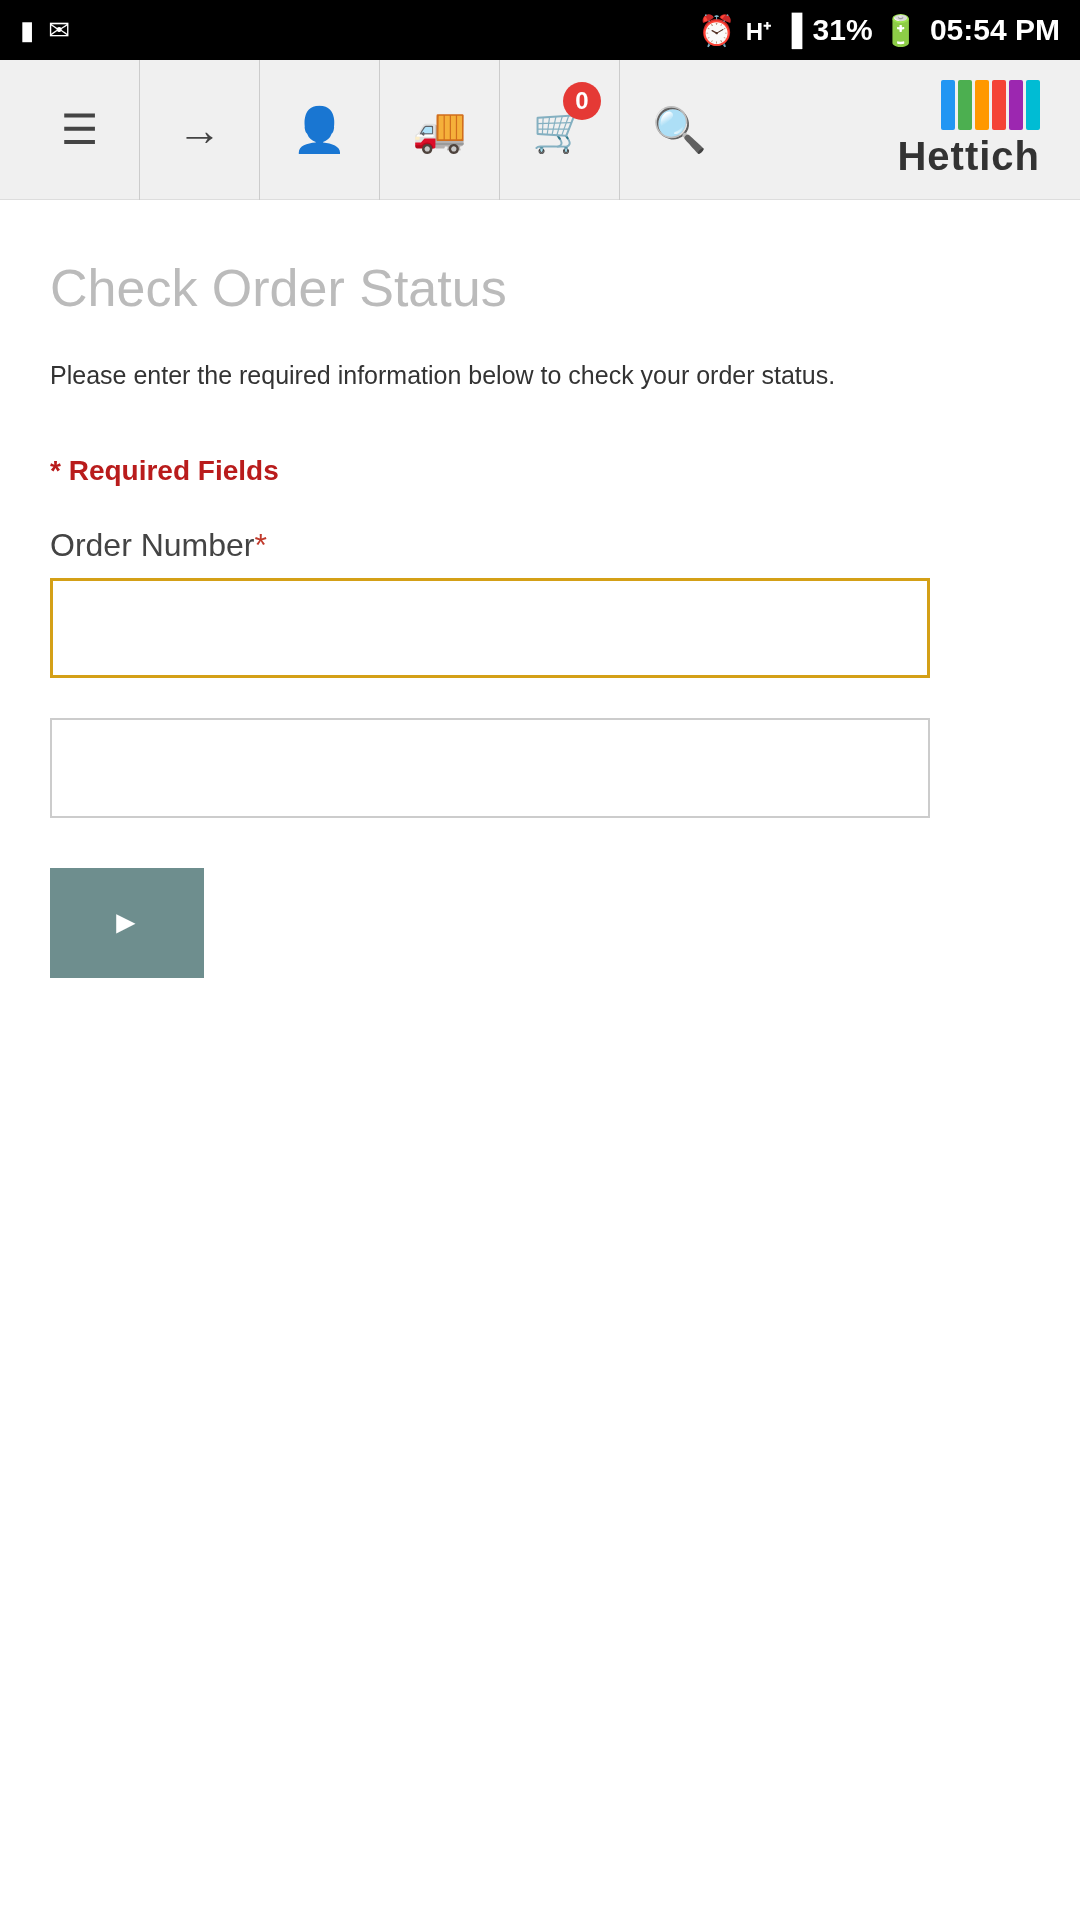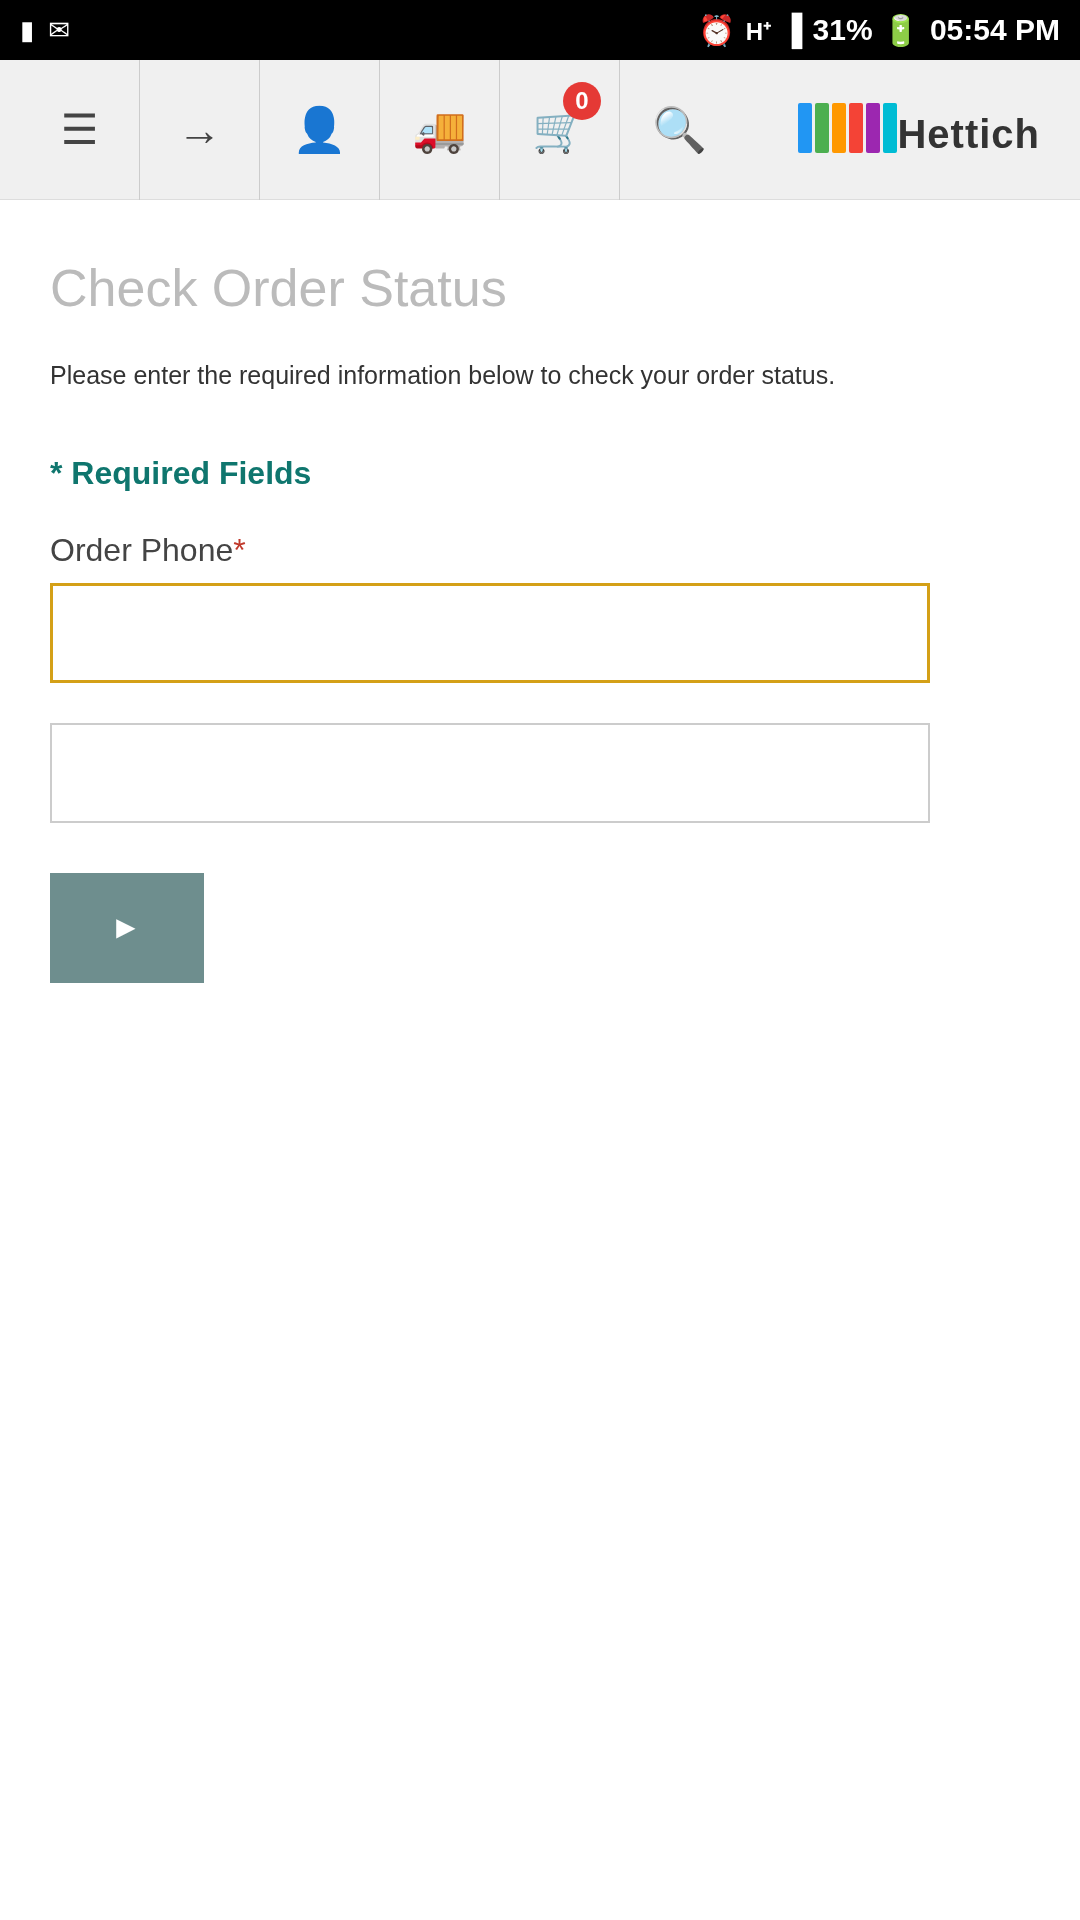--- a/index.html
+++ b/index.html
@@ -93,21 +93,21 @@
       font-weight: bold;
     }
     .navbar-logo {
       display: flex;
       align-items: center;
       justify-content: center;
       padding-right: 20px;
     }
     .hettich-logo {
       display: flex;
-      flex-direction: row;
+      flex-direction: column;
       align-items: flex-end;
     }
     .hettich-stripes {
       display: flex;
       gap: 3px;
       margin-bottom: 4px;
     }
     .stripe {
       width: 14px;
       height: 50px;
@@ -135,22 +135,22 @@
     }
 
     .page-description {
       font-size: 25px;
       color: #333;
       line-height: 1.5;
       margin-bottom: 60px;
     }
 
     .required-note {
-      font-size: 32px;
-      color: #0f766e;
+      font-size: 28px;
+      color: #b91c1c;
       font-weight: bold;
       margin-bottom: 40px;
     }
 
     .form-group {
       margin-bottom: 40px;
     }
 
     .form-label {
       font-size: 32px;
@@ -263,21 +263,21 @@
 <main class="main-content">
 
   <h1 class="page-title">Check Order Status</h1>
 
   <p class="page-description">Please enter the required information below to check your order status.</p>
 
   <p class="required-note">* Required Fields</p>
 
   <div class="form-group">
     <label class="form-label">
-      <span>Order Phone</span><span class="required-star">*</span>
+      <span>Order Number</span><span class="required-star">*</span>
     </label>
     <input type="text" class="form-input focused" placeholder="" style="">
   </div>
 
   <div class="form-group">
     <input type="text" class="form-input" placeholder="" style="">
   </div>
 
   <button class="track-btn">
     <span class="track-btn-arrow">►</span>

